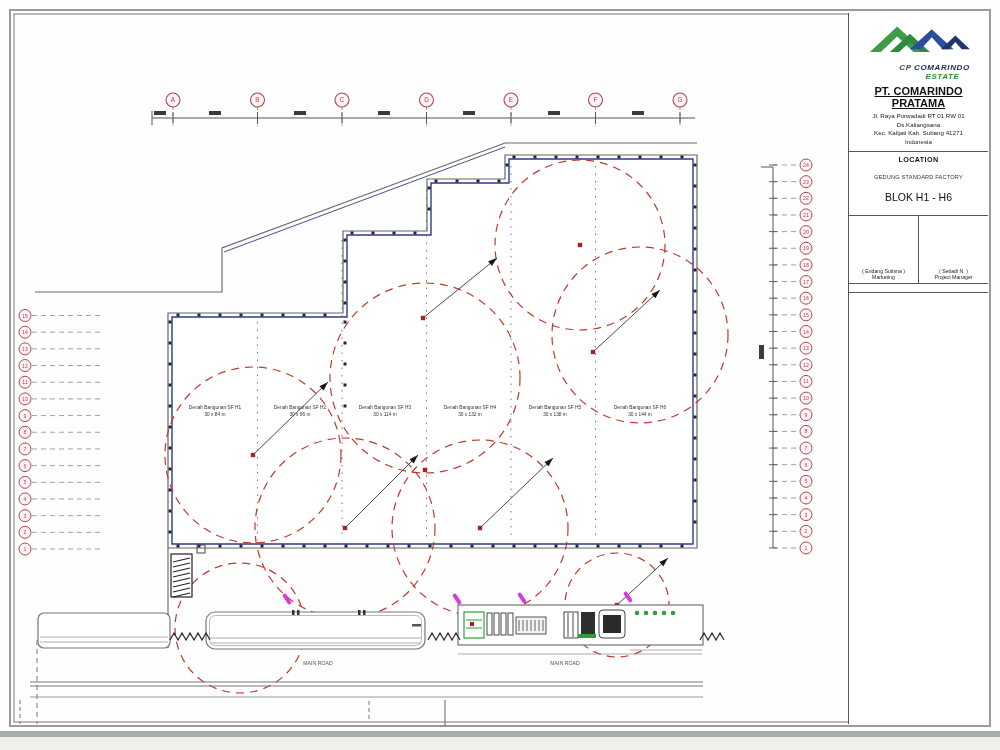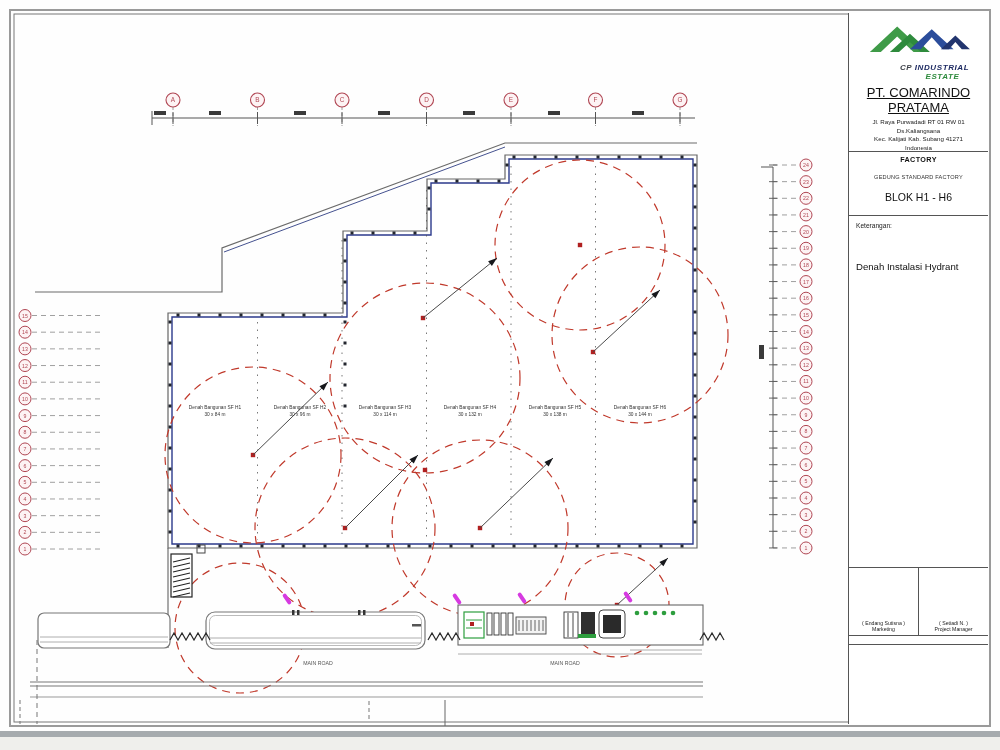--- a/index.html
+++ b/index.html
@@ -8,21 +8,21 @@
   svg text{font-family:"Liberation Sans",sans-serif;}
   
   .titleblock{position:absolute;left:848px;top:13px;width:139px;height:711px;border-left:1.2px solid #555;background:#fff;}
   .tb-section{box-sizing:border-box;width:100%;}
   .tb-logo{height:72px;text-align:center;padding-top:8px;}
   .brandline{font-size:8px;font-weight:bold;font-style:italic;letter-spacing:.6px;margin-top:-2px;}
   .brand-cp{color:#3b3f46;margin-left:32px;}
   .brand-industrial{color:#1d2a62;}
   .brand-estate{color:#2e8b3d;margin-left:48px;}
   .tb-company{height:66px;text-align:center;}
-  .company-name{font-size:13px;font-weight:normal;text-decoration:underline;color:#111;margin-bottom:3px;}
+  .company-name{font-size:11px;font-weight:bold;text-decoration:underline;color:#111;margin-bottom:3px;}
   .addr{font-size:6.2px;color:#222;line-height:8.5px;}
   .tb-location{border-top:1.2px solid #555;text-align:center;padding-top:3px;height:64px;}
   .loc-header{font-size:7.2px;font-weight:bold;color:#111;letter-spacing:.4px;}
   .loc-building{font-size:5.6px;color:#333;margin-top:10px;letter-spacing:.2px;}
   .loc-block{font-size:10.5px;color:#111;margin-top:11px;}
   .tb-notes{border-top:1.2px solid #555;height:352px;padding:6px 6px 0 7px;box-sizing:border-box;}
   .notes-label{font-size:6.6px;color:#222;}
   .drawing-title{font-size:9.6px;color:#111;margin-top:32px;}
   .tb-signs{border-top:1.2px solid #555;height:68px;display:flex;}
   .sig-cell{flex:1;display:flex;flex-direction:column;justify-content:flex-end;text-align:center;padding-bottom:3px;}
@@ -455,43 +455,39 @@
   <div class="titleblock">
     <div class="tb-section tb-logo">
       <svg width="124" height="40" viewBox="0 0 124 44">
         <polygon points="8,34 38,6 68,34 56,34 38,17 20,34" fill="#3f9b48"></polygon>
         <polygon points="30,34 52,14 74,34 64,34 52,23 40,34" fill="#2e8b3d"></polygon>
         <polygon points="52,31 76,9 100,31 88,31 76,18 64,31" fill="#2b4d9b"></polygon>
         <polygon points="86,31 102,16 118,31 109,31 102,23 95,31" fill="#22356e"></polygon>
       </svg>
       <div class="brandline">
         <span class="brand-cp">CP</span>
-        <span class="brand-industrial">INDUSTRIAL</span>
+        <span class="brand-industrial">COMARINDO</span>
         <span class="brand-estate">ESTATE</span>
       </div>
     </div>
 
     <div class="tb-section tb-company">
       <div class="company-name">PT. COMARINDO PRATAMA</div>
       <div class="addr">Jl. Raya Purwadadi RT 01 RW 01</div>
       <div class="addr">Ds.Kaliangsana</div>
       <div class="addr">Kec. Kalijati Kab. Subang 41271</div>
       <div class="addr">Indonesia</div>
     </div>
 
     <div class="tb-section tb-location">
-      <div class="loc-header">FACTORY</div>
+      <div class="loc-header">LOCATION</div>
       <div class="loc-building">GEDUNG STANDARD FACTORY</div>
       <div class="loc-block">BLOK H1 - H6</div>
     </div>
 
-    <div class="tb-section tb-notes">
-      <div class="notes-label">Keterangan:</div>
-      <div class="drawing-title">Denah Instalasi Hydrant</div>
-    </div>
 
     <div class="tb-section tb-signs">
       <div class="sig-cell">
         <div class="sig-name">( Endang Sutisna )</div>
         <div class="sig-role">Marketing</div>
       </div>
       <div class="sig-cell">
         <div class="sig-name">( Setiadi N. )</div>
         <div class="sig-role">Project Manager</div>
       </div>

